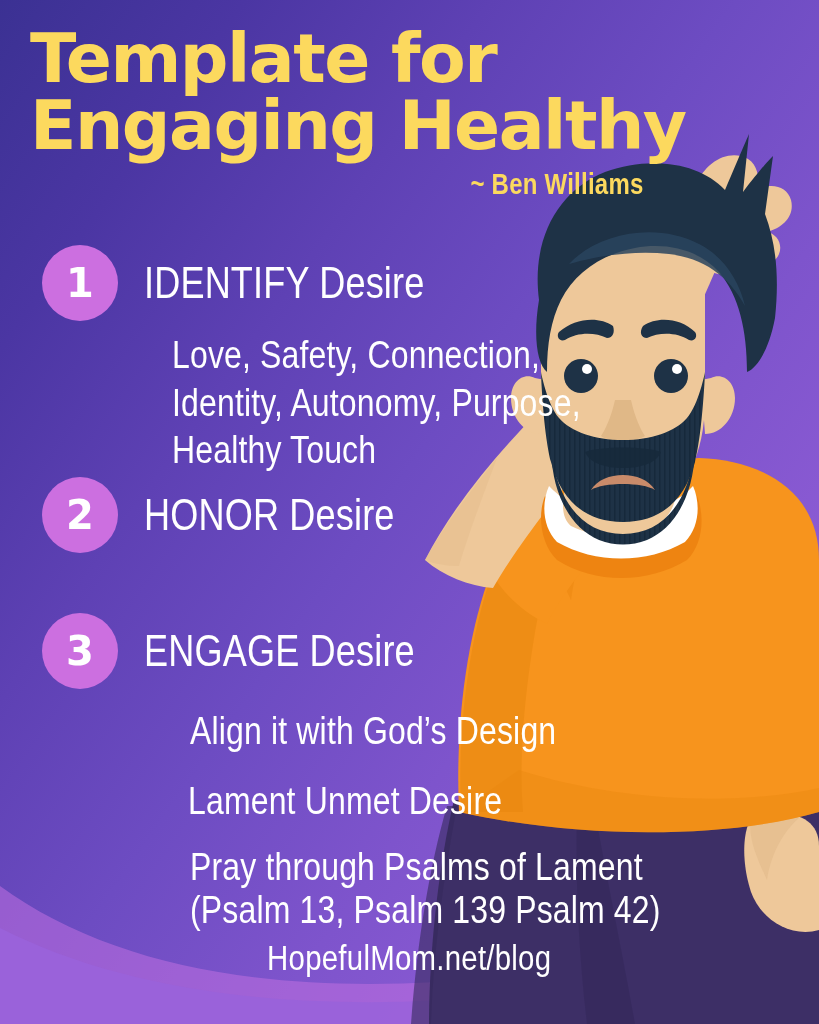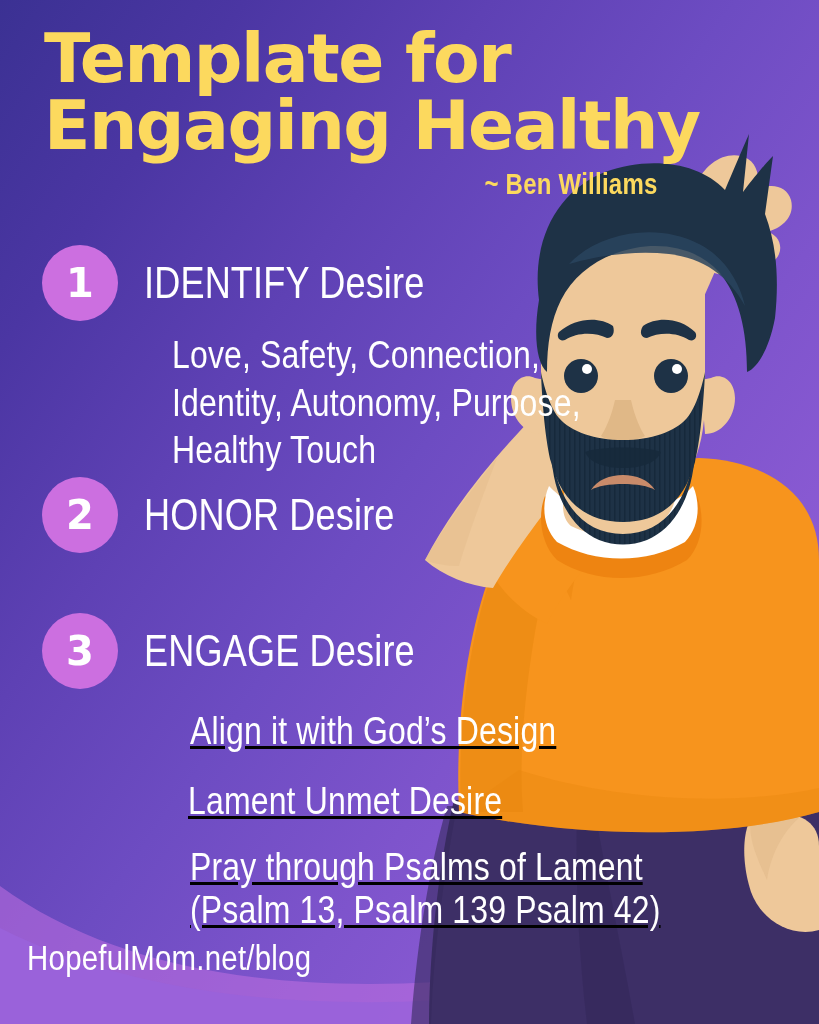--- a/index.html
+++ b/index.html
@@ -28,21 +28,21 @@
   .wave-layer {
     position: absolute;
     left: 0; top: 0;
     width: 819px; height: 1024px;
     pointer-events: none;
   }
 
   
   .title-block {
     position: absolute;
-    left: 44px;
+    left: 30px;
     top: 26px;
     width: 660px;
   }
   .title-line {
     font-family: "DejaVu Sans", sans-serif;
     font-weight: 700;
     font-size: 68px;
     line-height: 0.98;
     letter-spacing: -1.5px;
     color: #fcd95e;
@@ -118,32 +118,32 @@
     white-space: nowrap;
     transform: scaleX(0.82);
     transform-origin: left center;
   }
 
   
   #step-1 { position: absolute; top: 5px; left: 0; }
   #step-1 .sub-list { margin-left: 172px; margin-top: 10px; }
   #step-2 { position: absolute; top: 237px; left: 0; }
   #step-3 { position: absolute; top: 373px; left: 0; }
-  #step-3 .sub-list { margin-left: 190px; margin-top: 18px; text-decoration: underline; }
+  #step-3 .sub-list { margin-left: 190px; margin-top: 18px; }
   #step-3 .sub-item { margin-bottom: 22px; }
   #step-3 .sub-item.indent-less { margin-left: -2px; }
   #step-3 .sub-item.tight { margin-bottom: 0; line-height: 1.1; }
 
   
   .footer-url {
     position: absolute;
     left: 0;
     top: 938px;
     width: 819px;
-    text-align: left;
+    text-align: center;
     color: #ffffff;
     font-family: "Liberation Sans Narrow", "Liberation Sans", sans-serif;
     font-weight: 400;
     font-size: 35px;
     letter-spacing: 0.3px;
   }
   .footer-url span { display: inline-block; transform: scaleX(0.84); }
 
   
   .illustration {

